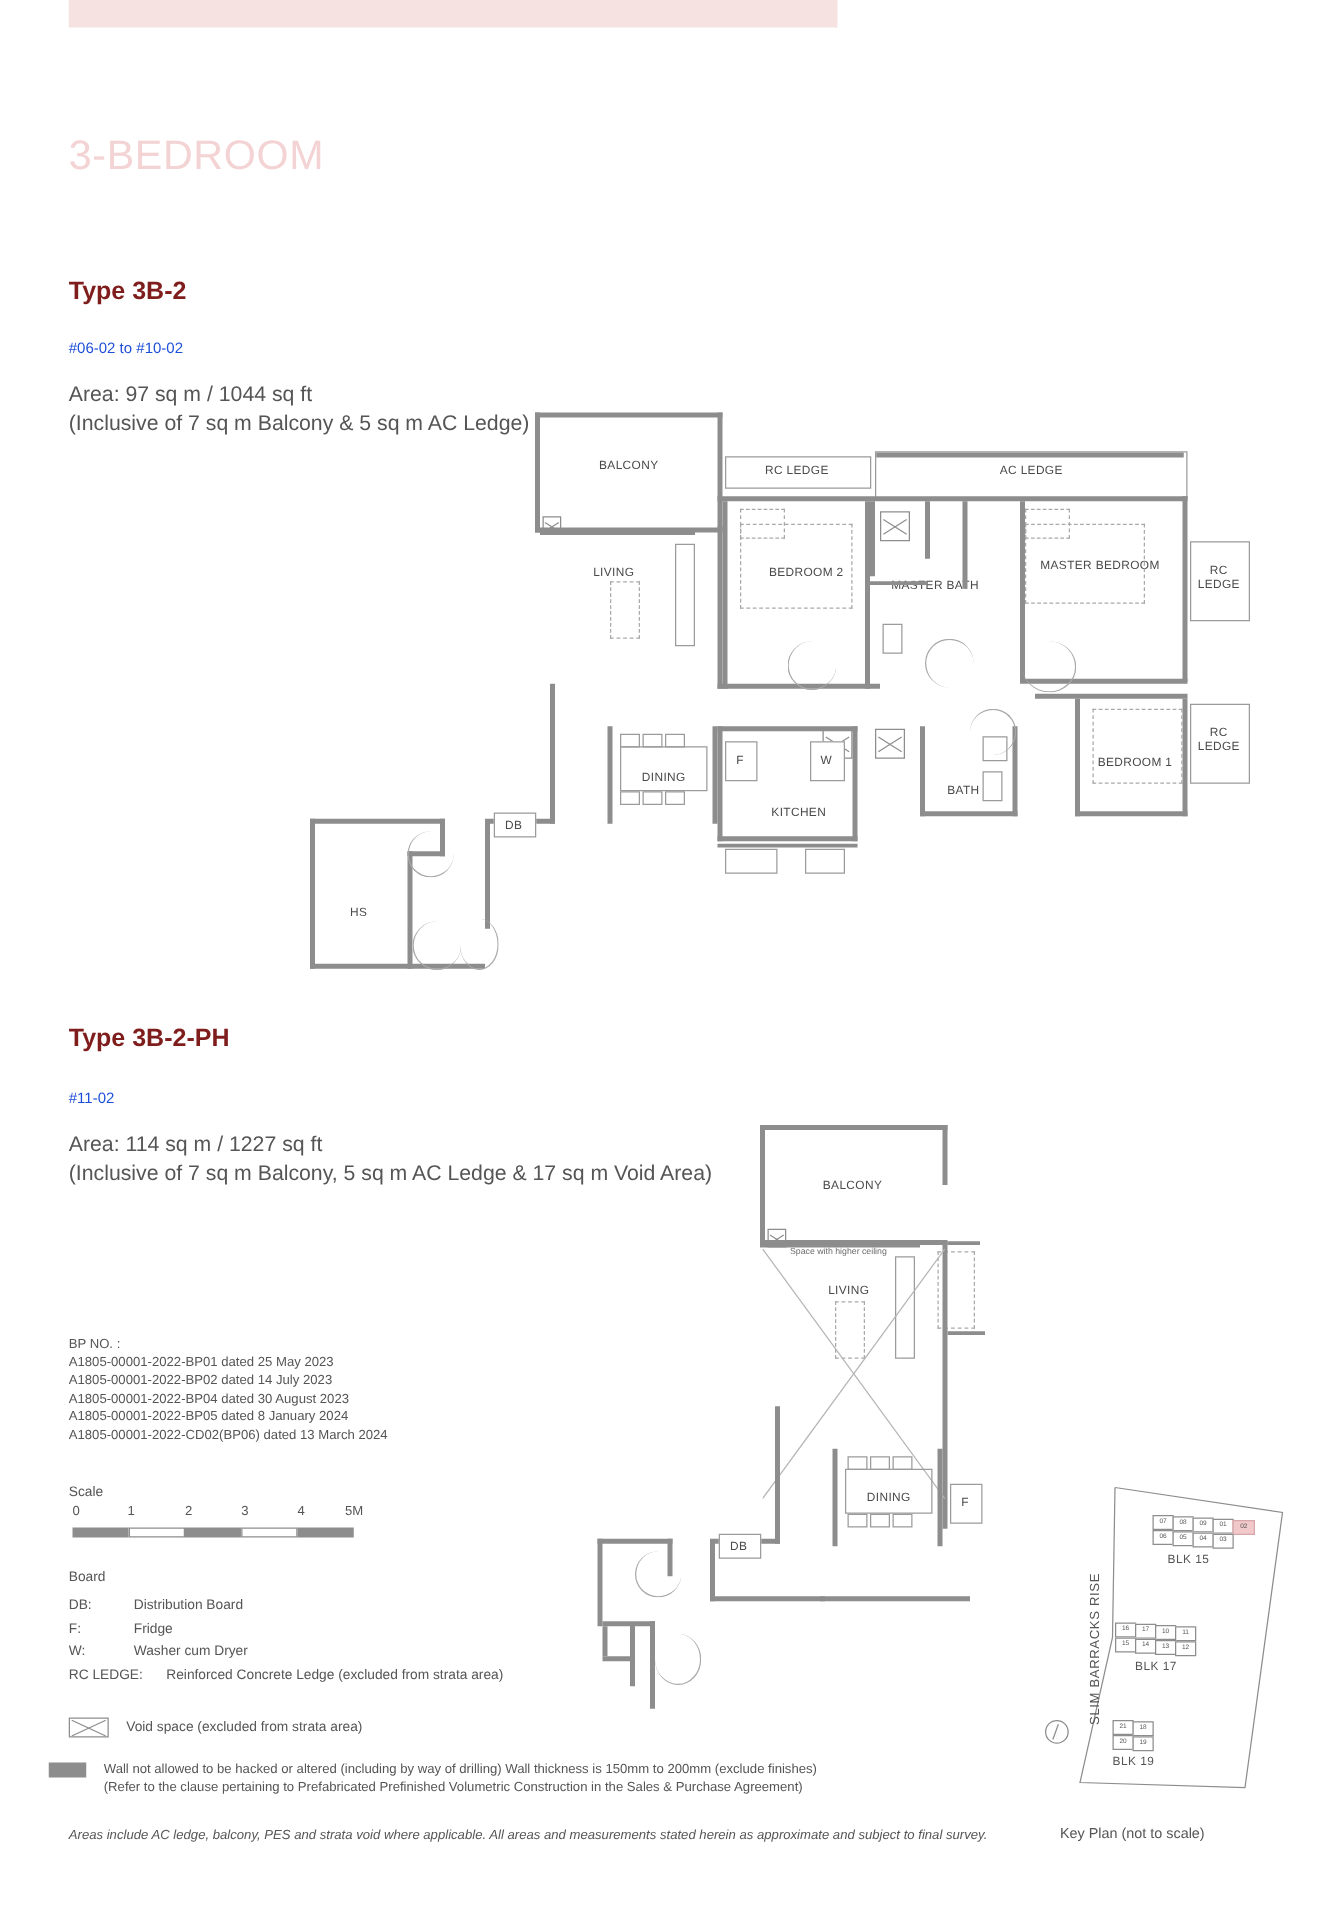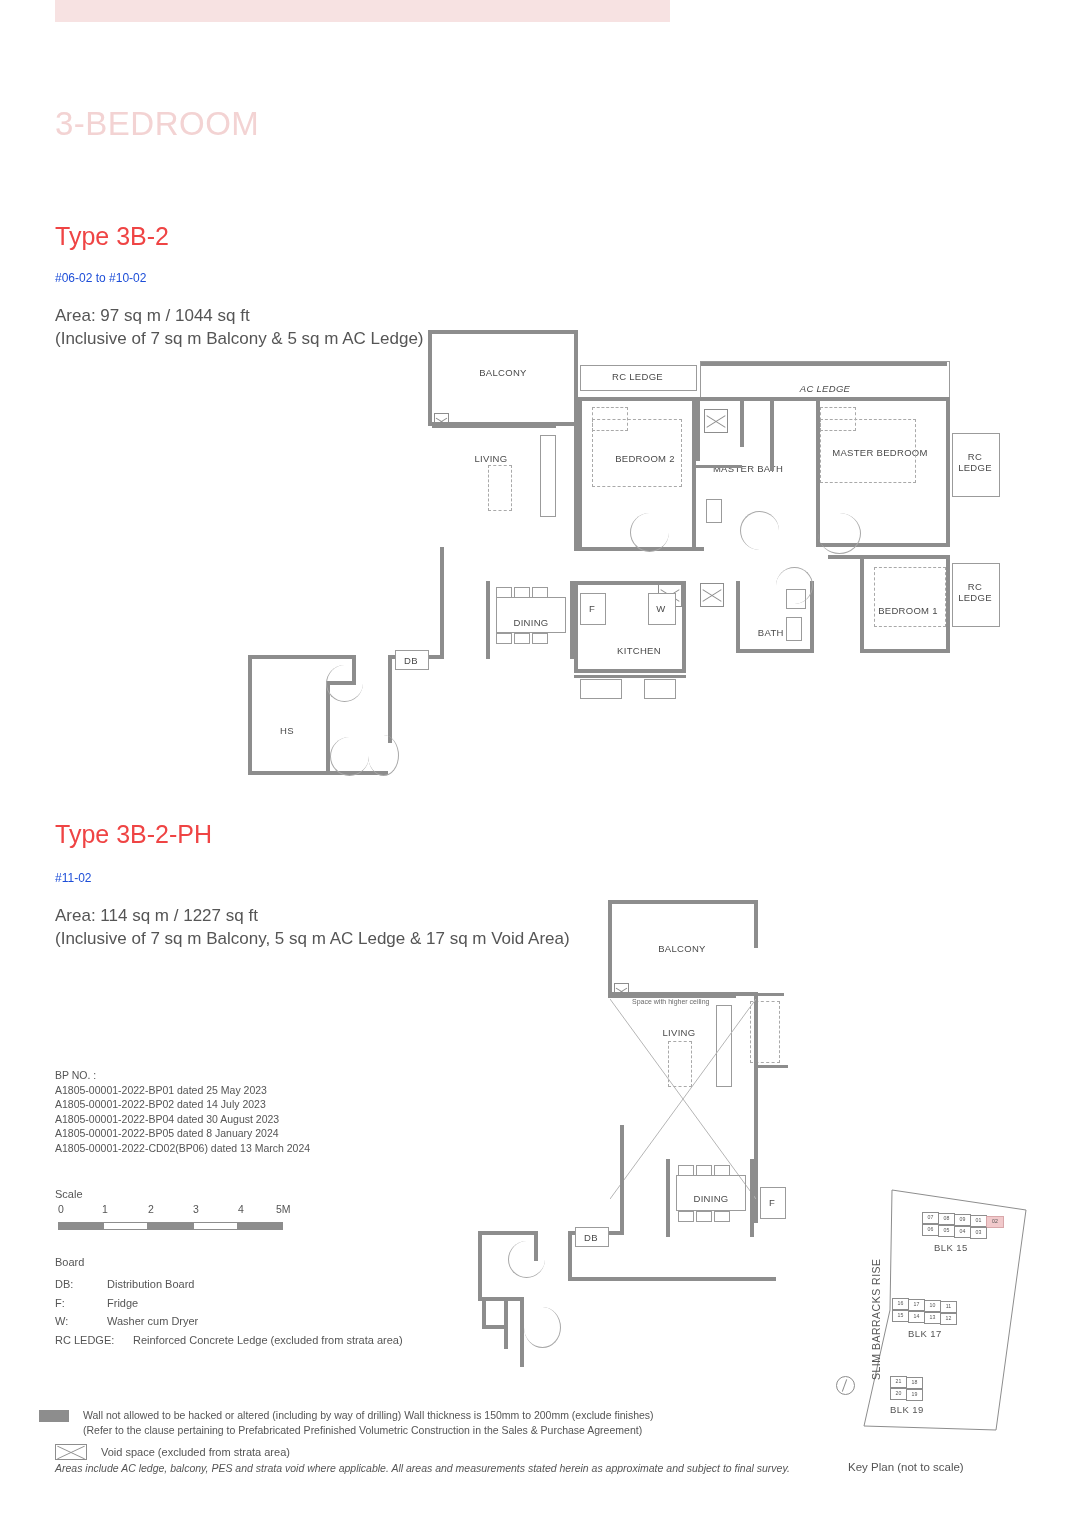--- a/index.html
+++ b/index.html
@@ -1,19 +1,19 @@
 <!DOCTYPE html>
 <html><head>
 <meta charset="utf-8">
 <style>
   html,body{margin:0;padding:0;background:#ffffff;}
   body{width:1072px;height:1540px;position:relative;font-family:"Liberation Sans",sans-serif;color:#4a4a4a;overflow:hidden;}
   .pinkbar{position:absolute;left:55px;top:0;width:615px;height:22px;background:#f7e2e2;}
   .page-title{position:absolute;left:55px;top:105px;font-size:33px;letter-spacing:.5px;color:#f3d3d3;font-weight:400;}
-  .type-title{position:absolute;font-size:25px;color:#ef4444;font-weight:400;}
+  .type-title{position:absolute;font-size:20px;color:#7f1d1d;font-weight:700;}
   .unitline{position:absolute;font-size:12px;color:#1d4ed8;}
   .arealine{position:absolute;font-size:17px;color:#555;line-height:19px;}
   
   .plan{position:absolute;}
   .w{position:absolute;background:#8d8d8d;}
   .rm{position:absolute;font-size:9.5px;color:#4a4a4a;letter-spacing:.3px;text-align:center;line-height:11px;}
   .tiny{position:absolute;font-size:7px;color:#6b6b6b;}
   .dash{position:absolute;border:1px dashed #a9a9a9;}
   .thin{position:absolute;border:1px solid #9b9b9b;}
   .thinf{position:absolute;border:1px solid #9b9b9b;background:#fff;}
@@ -25,21 +25,21 @@
   
   .bp{position:absolute;left:55px;top:1068px;font-size:10.5px;line-height:14.5px;color:#555;}
   .scale-lbl{position:absolute;left:55px;top:1188px;font-size:11px;color:#555;}
   .scalebar{position:absolute;left:58px;top:1222px;width:230px;height:8px;}
   .scaleseg{position:absolute;top:0;height:8px;}
   .scalenum{position:absolute;top:1203px;font-size:10.5px;color:#555;}
   .legend{position:absolute;left:55px;top:1256px;font-size:11px;color:#555;}
   .legend .row{display:flex;margin-bottom:6.5px;}
   .legend .k{width:52px;}
   .legend .v{}
-  .voidrow{position:absolute;left:55px;top:1444px;font-size:11px;color:#555;display:flex;align-items:center;}
+  .voidrow{position:absolute;left:55px;top:1374px;font-size:11px;color:#555;display:flex;align-items:center;}
   .voidicon{width:30px;height:14px;border:1px solid #8d8d8d;position:relative;margin-right:14px;}
   .voidicon:before,.voidicon:after{content:"";position:absolute;left:0;top:50%;width:100%;height:1px;background:#8d8d8d;}
   .voidicon:before{transform:rotate(25deg);}
   .voidicon:after{transform:rotate(-25deg);}
   .wallrow{position:absolute;left:39px;top:1408px;font-size:10.5px;color:#555;display:flex;align-items:flex-start;line-height:15px;}
   .wallsw{width:30px;height:12px;background:#8d8d8d;margin-right:14px;margin-top:2px;flex:0 0 auto;}
   .note{position:absolute;left:55px;top:1462px;font-size:10.5px;font-style:italic;color:#555;}
   .keyplan-cap{position:absolute;left:848px;top:1461px;font-size:11.5px;color:#555;}
   .rise{position:absolute;font-size:10.5px;letter-spacing:.5px;color:#555;transform:rotate(-90deg);transform-origin:left top;}
   .blk{position:absolute;font-size:9.5px;color:#555;letter-spacing:.4px;}
@@ -67,21 +67,21 @@
   <div class="w" style="left:188px;top:97px;width:150px;height:4px;"></div>
   <div class="w" style="left:334px;top:5px;width:4px;height:96px;"></div>
   <div class="rm" style="left:215px;top:42px;width:96px;">BALCONY</div>
   <div class="xbox" style="left:194px;top:88px;width:13px;height:13px;"></div>
 
   <div class="thin" style="left:340px;top:40px;width:115px;height:24px;"></div>
   <div class="rm" style="left:345px;top:46px;width:105px;">RC LEDGE</div>
 
   <div class="thin" style="left:460px;top:36px;width:248px;height:36px;"></div>
   <div class="w" style="left:461px;top:37px;width:246px;height:4px;"></div>
-  <div class="rm" style="left:500px;top:58px;width:170px;font-style:italic;">AC LEDGE</div>
+  <div class="rm" style="left:500px;top:46px;width:170px;">AC LEDGE</div>
 
   <div class="w" style="left:334px;top:72px;width:376px;height:4px;"></div>
   <div class="w" style="left:706px;top:72px;width:4px;height:148px;"></div>
   <div class="w" style="left:334px;top:96px;width:4px;height:130px;"></div>
   <div class="w" style="left:334px;top:222px;width:130px;height:4px;"></div>
 
   <div class="w" style="left:338px;top:76px;width:4px;height:150px;"></div>
   <div class="w" style="left:452px;top:76px;width:4px;height:150px;"></div>
   <div class="rm" style="left:360px;top:128px;width:90px;">BEDROOM 2</div>
   <div class="dash" style="left:352px;top:94px;width:88px;height:66px;"></div>

